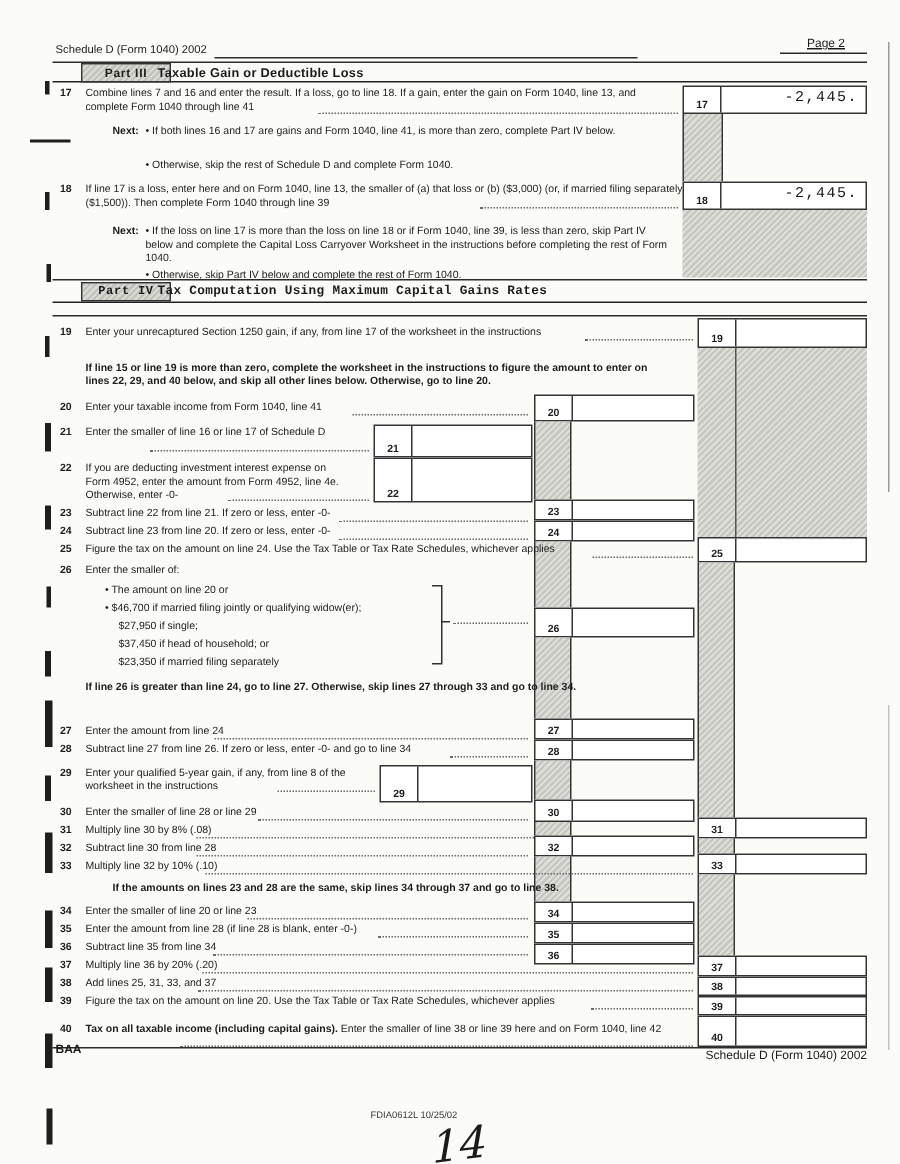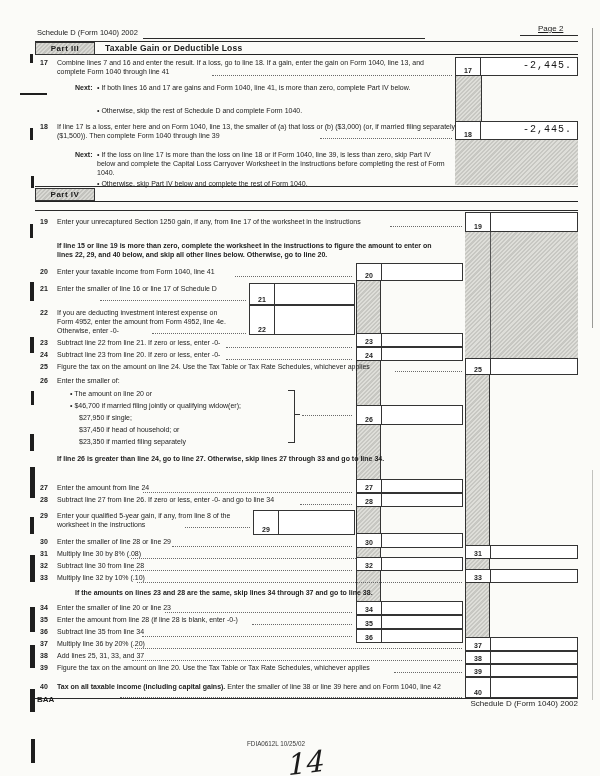--- a/index.html
+++ b/index.html
@@ -13,21 +13,21 @@
   .hline{position:absolute;height:1px;background:#2b2b2b;}
   .vline{position:absolute;width:1px;background:#2b2b2b;}
   .lead{position:absolute;height:1px;border-bottom:1px dotted #6a6a6a;}
   .shade{position:absolute;background:repeating-linear-gradient(135deg,#c7c7c2 0 1.5px,#dedeD9 1.5px 3px);}
   .fbox{position:absolute;border:1px solid #343434;background:#fff;display:flex;box-sizing:border-box;}
   .fbox .n{width:25px;border-right:1px solid #343434;font-size:7px;font-weight:bold;
            display:flex;align-items:flex-end;justify-content:center;padding-bottom:1px;box-sizing:border-box;}
   .fbox .v{flex:1;font-family:"Liberation Mono",monospace;font-size:10px;letter-spacing:1px;
            text-align:right;padding:2px 5px 0 0;color:#161616;}
   .partbar{position:absolute;left:35px;width:543px;border-bottom:1.6px solid #222;}
-  .partlabel{position:absolute;left:0;top:0;width:58px;height:11px;border:1px solid #333;
+  .partlabel{position:absolute;left:19px;top:0;width:58px;height:11px;border:1px solid #333;
              background:repeating-linear-gradient(135deg,#c3c3be 0 1.5px,#d9d9d4 1.5px 3px);
              font-size:8px;font-weight:bold;text-align:center;line-height:11px;letter-spacing:0.5px;}
   .parttitle{position:absolute;left:70px;top:1px;font-size:8.5px;font-weight:bold;letter-spacing:0.2px;text-align:center;}
   .mono{font-family:"Liberation Mono",monospace;}
   .tick{position:absolute;background:#1e1e1e;}
   .bracket{position:absolute;border-right:1.4px solid #333;}
   .cap{position:absolute;height:1.4px;background:#333;}
   .hand{position:absolute;font-family:"DejaVu Serif",serif;font-style:italic;font-size:29px;
         transform:rotate(-7deg) skewX(-6deg);color:#1b1b1b;}
 </style>
@@ -67,22 +67,23 @@
     <span class="n">18</span>
     <span class="v">-2,445.</span>
   </div>
   <div class="shade" style="left:455px;top:140px;width:123px;height:45px;"></div>
 
   <span class="t b" style="left:75px;top:151px;">Next:</span>
   <div class="t" style="left:97px;top:151px;width:348px;">• If the loss on line 17 is more than the loss on line 18 or if Form 1040, line 39, is less than zero, skip Part IV below and complete the Capital Loss Carryover Worksheet in the instructions before completing the rest of Form 1040.</div>
   <div class="t" style="left:97px;top:180px;width:340px;">• Otherwise, skip Part IV below and complete the rest of Form 1040.</div>
 
   <div class="hline" style="left:35px;top:186px;width:543px;"></div>
-  <div class="partbar" style="top:188px;height:13px;">
+  <div class="partbar" style="top:188px;height:13px;font-family:Liberation Mono, monospace;">
     <span class="partlabel">Part IV</span>
+    <span class="parttitle">Tax Computation Using Maximum Capital Gains Rates</span>
   </div>
   <div class="hline" style="left:35px;top:210px;width:543px;"></div>
 
   <span class="num" style="left:40px;top:218px;">19</span>
   <div class="t" style="left:57px;top:218px;width:395px;">Enter your unrecaptured Section 1250 gain, if any, from line 17 of the worksheet in the instructions</div>
   <div class="lead" style="left:390px;top:225px;width:72px;"></div>
   <div class="fbox" style="left:465px;top:212px;width:113px;height:20px;">
     <span class="n">19</span>
     <span class="v"></span>
   </div>

